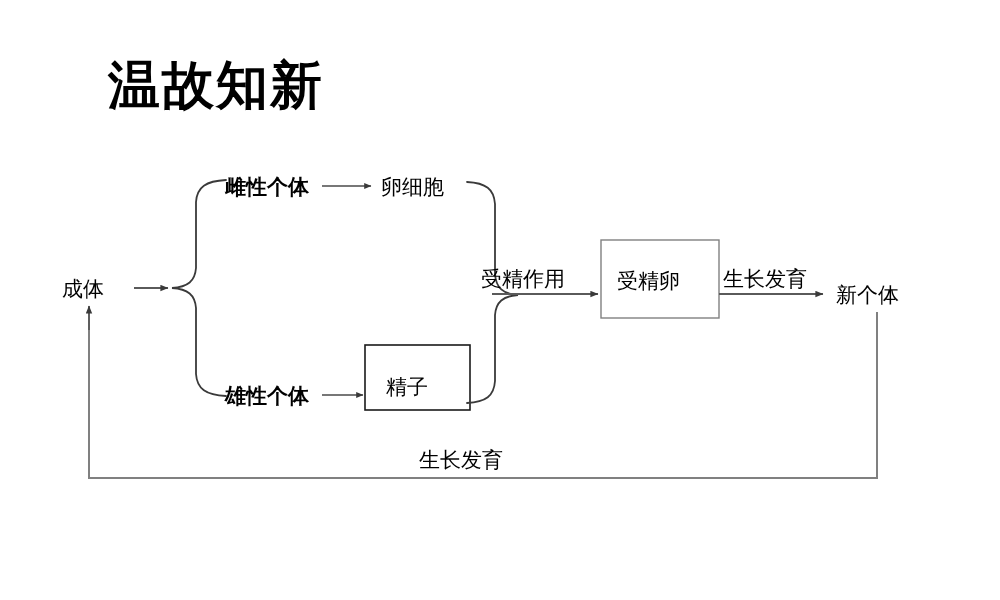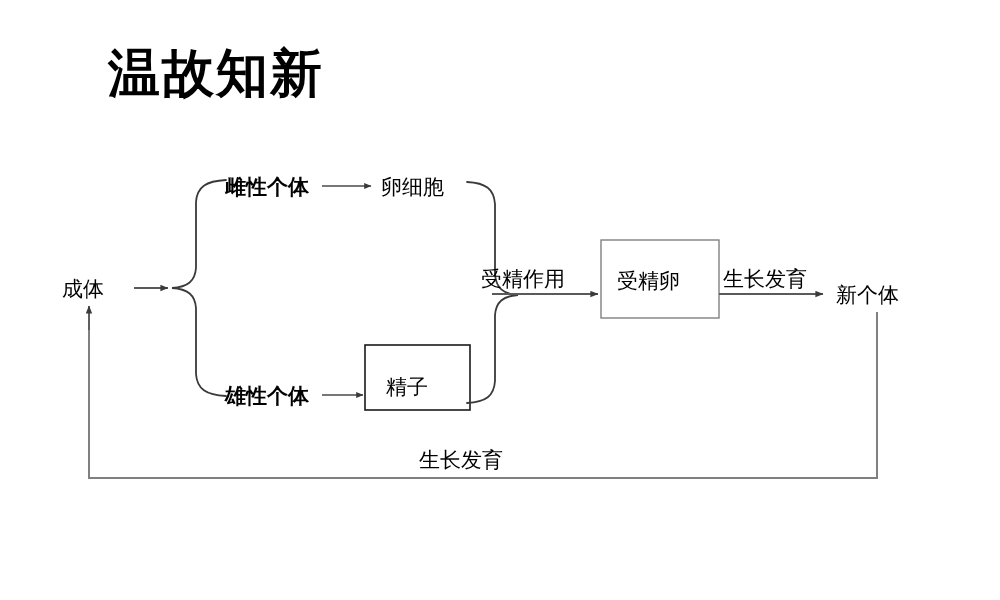--- a/index.html
+++ b/index.html
@@ -11,21 +11,21 @@
     position: relative;
     width: 1000px;
     height: 600px;
     background: #ffffff;
     overflow: hidden;
     font-family: "DejaVu Serif", "Liberation Serif", serif;
   }
   #slide-title {
     position: absolute;
     left: 108px;
-    top: 47px;
+    top: 59px;
     font-family: "DejaVu Serif", "Liberation Serif", serif;
     font-size: 52px;
     font-weight: 700;
     color: #000000;
     letter-spacing: 2px;
     line-height: 1;
     white-space: nowrap;
   }
   #diagram-svg {
     position: absolute;

